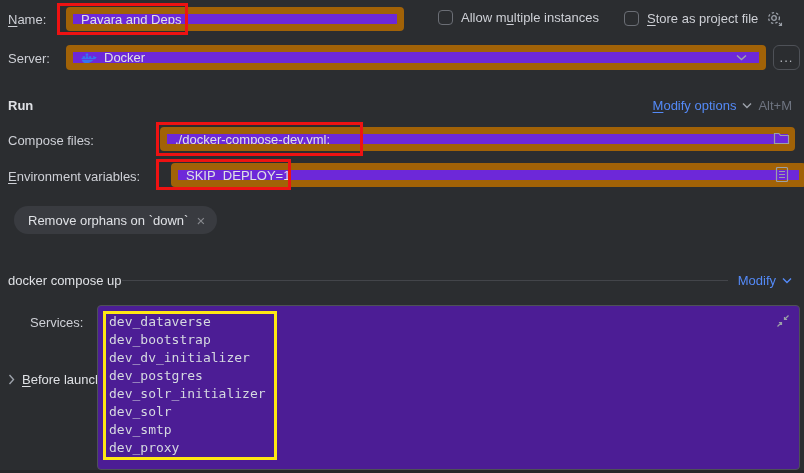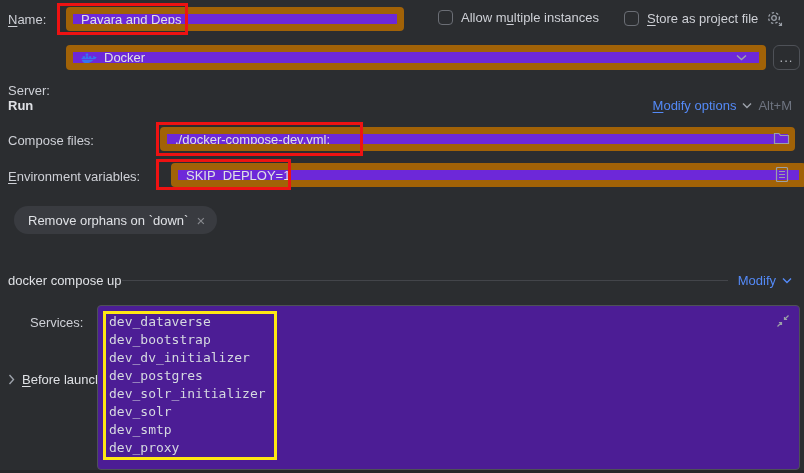--- a/index.html
+++ b/index.html
@@ -69,21 +69,21 @@
         <path d="M13 13 L15.5 15.5 M15.5 12.8 V15.5 H12.8" stroke-width="1.1"></path>
       </svg>
     </span>
   </div>
 
   <div class="abs cbrow" style="left:438px; top:10px;">
     <span class="checkbox"></span>
     <span class="label"><span>Allow m</span><span class="mn">u</span><span>ltiple instances</span></span>
   </div>
 
-  <div class="abs label" style="left:8px; top:51px;margin-top:32px;">Server:</div>
+  <div class="abs label" style="left:8px; top:51px;">Server:</div>
   <div class="abs field" style="left:66px; top:45px; width:700px; height:25px; display:flex; align-items:center; gap:7px;">
     <span class="icon">
       <svg width="16" height="16" viewBox="0 0 16 16">
         <g fill="#3574f0">
           <rect x="1.6" y="6.2" width="2.5" height="2.3" rx="0.3"></rect>
           <rect x="4.7" y="6.2" width="2.5" height="2.3" rx="0.3"></rect>
           <rect x="7.8" y="6.2" width="2.5" height="2.3" rx="0.3"></rect>
           <rect x="4.7" y="3.4" width="2.5" height="2.3" rx="0.3"></rect>
           <path d="M0.6 9.3 H12 c1.5 0 2.6-.7 3.4-1.6 .3-.3 .1-.6-.3-.6 -0.9 0-1.8-.4-2-1 -0.1-.3-.5-.3-.7 0 -0.3.6-.4 1.2-.2 1.9 H0.6 Z"></path>
           <path d="M0.8 9.9 c.4 1.9 1.9 3.1 4.3 3.1 3.2 0 5.8-1.2 7.2-3.1 Z"></path>

